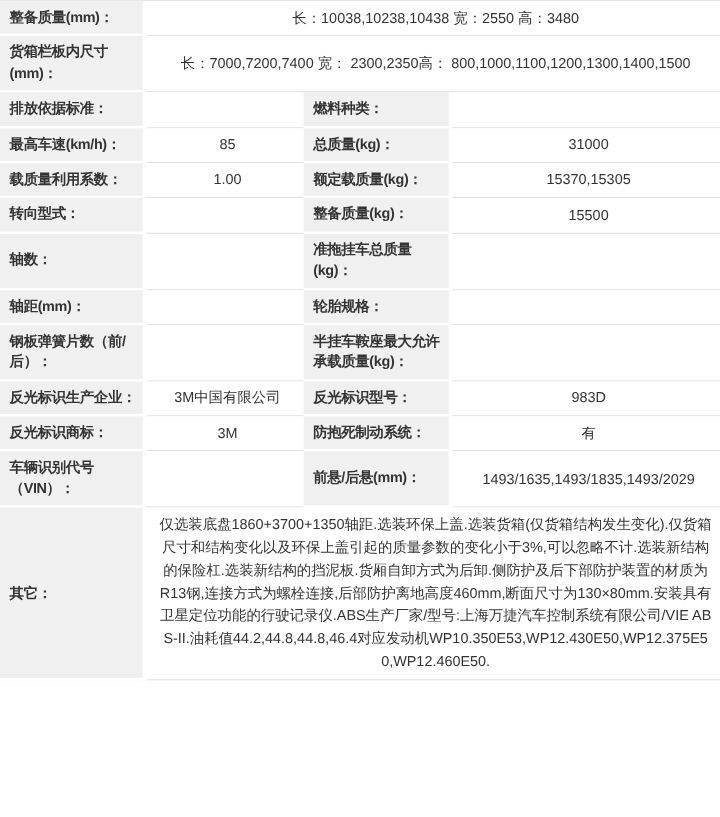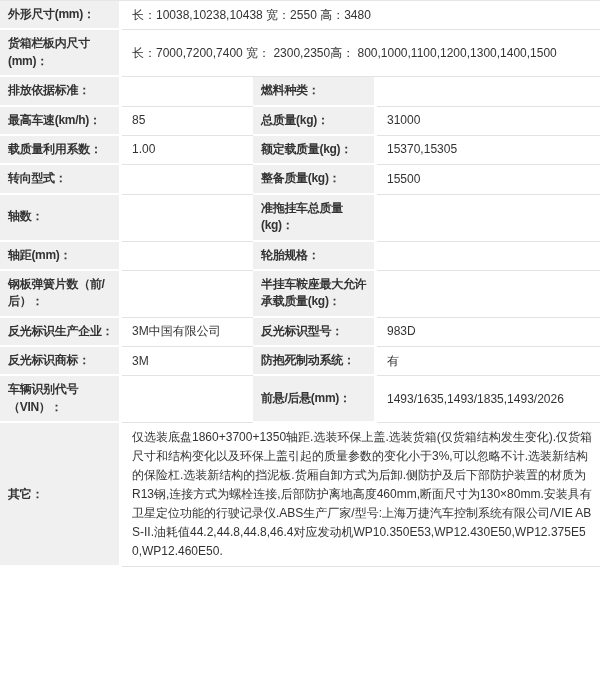--- a/index.html
+++ b/index.html
@@ -35,40 +35,41 @@
     padding: 5px 4px 5px 8px;
     border-right: 3px solid #ffffff;
     border-bottom: 2px solid #ffffff;
     letter-spacing: -0.3px;
   }
   table.spec td.value {
     background: #ffffff;
     padding: 5px 6px 5px 10px;
     border-bottom: 1px solid #e3e3e3;
     word-break: break-all;
+    text-align: center;
   }
   table.spec td.value.long {
     line-height: 19px;
   }
 </style>
 </head>
 <body>
 
 <div class="page">
 
   <table class="spec">
     <colgroup>
       <col style="width:122px">
       <col style="width:131px">
       <col style="width:124px">
       <col style="width:223px">
     </colgroup>
     <tbody>
         <tr>
-          <td class="label">外形尺寸(mm)：</td>
+          <td class="label">整备质量(mm)：</td>
           <td class="value" colspan="3">长：10038,10238,10438 宽：2550 高：3480</td>
         </tr>
         <tr>
           <td class="label">货箱栏板内尺寸(mm)：</td>
           <td class="value" colspan="3">长：7000,7200,7400 宽： 2300,2350高： 800,1000,1100,1200,1300,1400,1500</td>
         </tr>
         <tr>
           <td class="label">排放依据标准：</td>
           <td class="value"></td>
           <td class="label">燃料种类：</td>
@@ -119,21 +120,21 @@
         <tr>
           <td class="label">反光标识商标：</td>
           <td class="value">3M</td>
           <td class="label">防抱死制动系统：</td>
           <td class="value">有</td>
         </tr>
         <tr>
           <td class="label">车辆识别代号（VIN）：</td>
           <td class="value"></td>
           <td class="label">前悬/后悬(mm)：</td>
-          <td class="value">1493/1635,1493/1835,1493/2026</td>
+          <td class="value">1493/1635,1493/1835,1493/2029</td>
         </tr>
         <tr>
           <td class="label">其它：</td>
           <td class="value long" colspan="3">仅选装底盘1860+3700+1350轴距.选装环保上盖.选装货箱(仅货箱结构发生变化).仅货箱尺寸和结构变化以及环保上盖引起的质量参数的变化小于3%,可以忽略不计.选装新结构的保险杠.选装新结构的挡泥板.货厢自卸方式为后卸.侧防护及后下部防护装置的材质为R13钢,连接方式为螺栓连接,后部防护离地高度460mm,断面尺寸为130×80mm.安装具有卫星定位功能的行驶记录仪.ABS生产厂家/型号:上海万捷汽车控制系统有限公司/VIE ABS-II.油耗值44.2,44.8,44.8,46.4对应发动机WP10.350E53,WP12.430E50,WP12.375E50,WP12.460E50.</td>
         </tr>
       </tbody>
   </table>
 
 </div>
 

